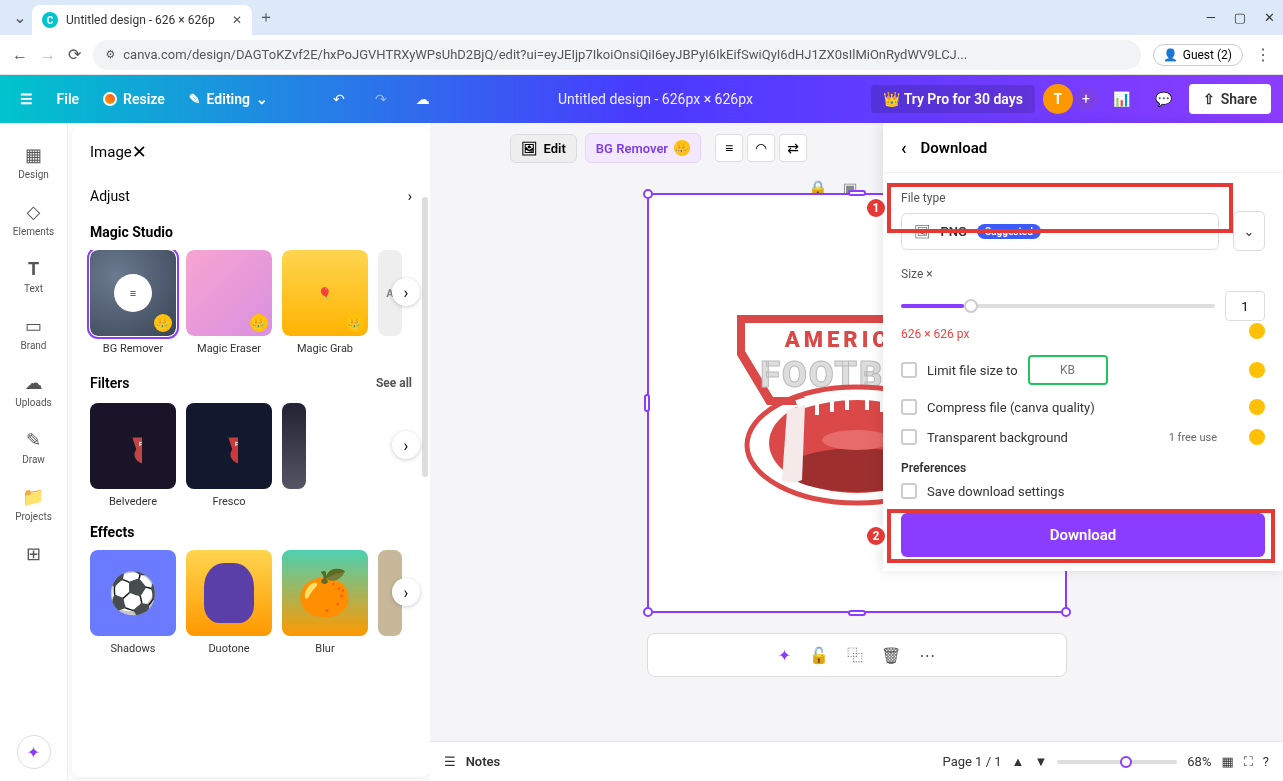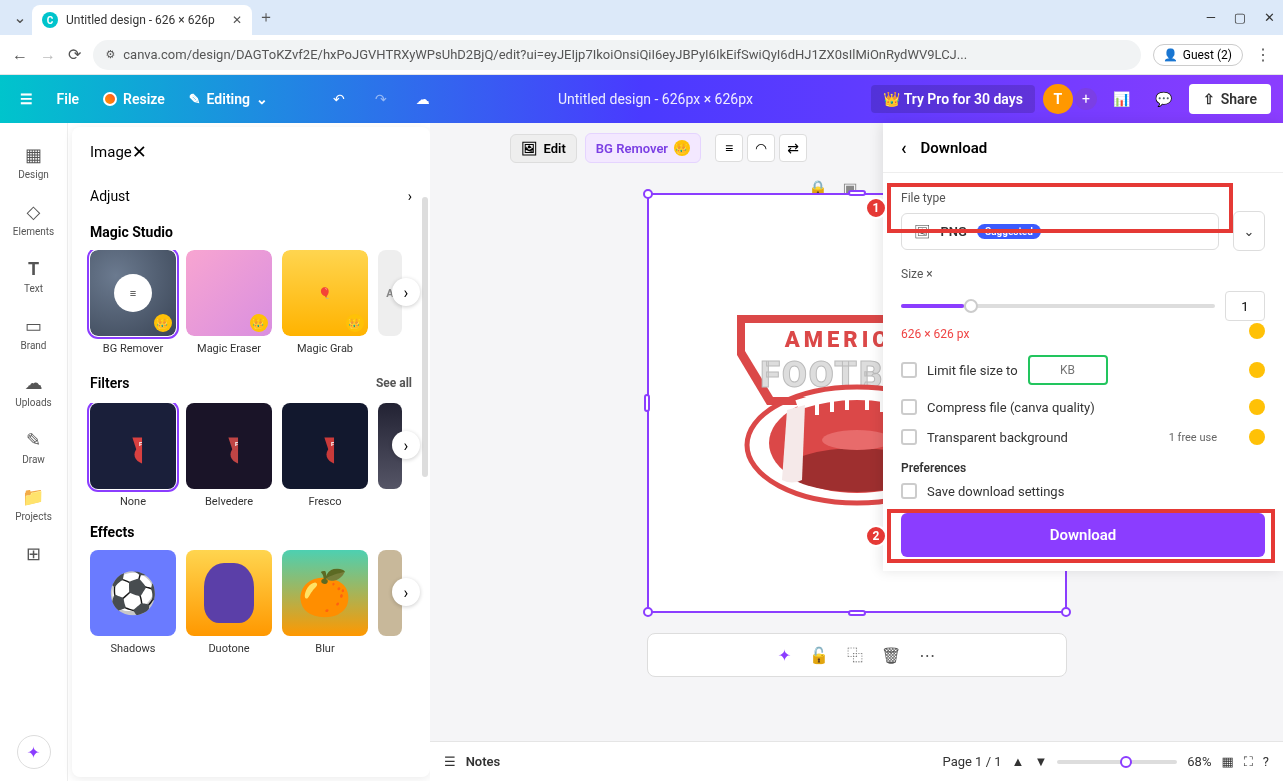--- a/index.html
+++ b/index.html
@@ -253,31 +253,20 @@
       <div class="thumb" style="width:24px">
           <div class="thumb-img" style="width:24px;background:#eee;color:#888;font-weight:bold">A</div>
         </div>
       <div class="row-nav">›</div>
     </div>
     <div class="sp-row">
       <span class="sp-section-title" style="padding:0;font-weight:600">Filters</span>
       <span class="see-all">See all</span>
     </div>
     <div class="thumb-row">
-      <div class="thumb">
-          <div class="thumb-img selected" style="background:#1a1f3a">
-            <svg class="mini-fb" width="280" height="220">
-              <ellipse cx="140" cy="150" rx="90" ry="55" fill="#d84040"></ellipse>
-              <path d="M40 70 L240 70 L220 130 L60 130 Z" fill="#d84040"></path>
-              <text x="140" y="60" text-anchor="middle" fill="#fff" font-size="20" font-weight="bold">AMERICAN</text>
-              <text x="140" y="110" text-anchor="middle" fill="#fff" font-size="28" font-weight="bold">FOOTBALL</text>
-            </svg>
-          </div>
-          <span>None</span>
-        </div>
       <div class="thumb">
           <div class="thumb-img" style="background:#1a1428">
             <svg class="mini-fb" width="280" height="220">
               <ellipse cx="140" cy="150" rx="90" ry="55" fill="#c04545"></ellipse>
               <path d="M40 70 L240 70 L220 130 L60 130 Z" fill="#c04545"></path>
               <text x="140" y="110" text-anchor="middle" fill="#fff" font-size="28" font-weight="bold">FOOTBALL</text>
             </svg>
           </div>
           <span>Belvedere</span>
         </div>

